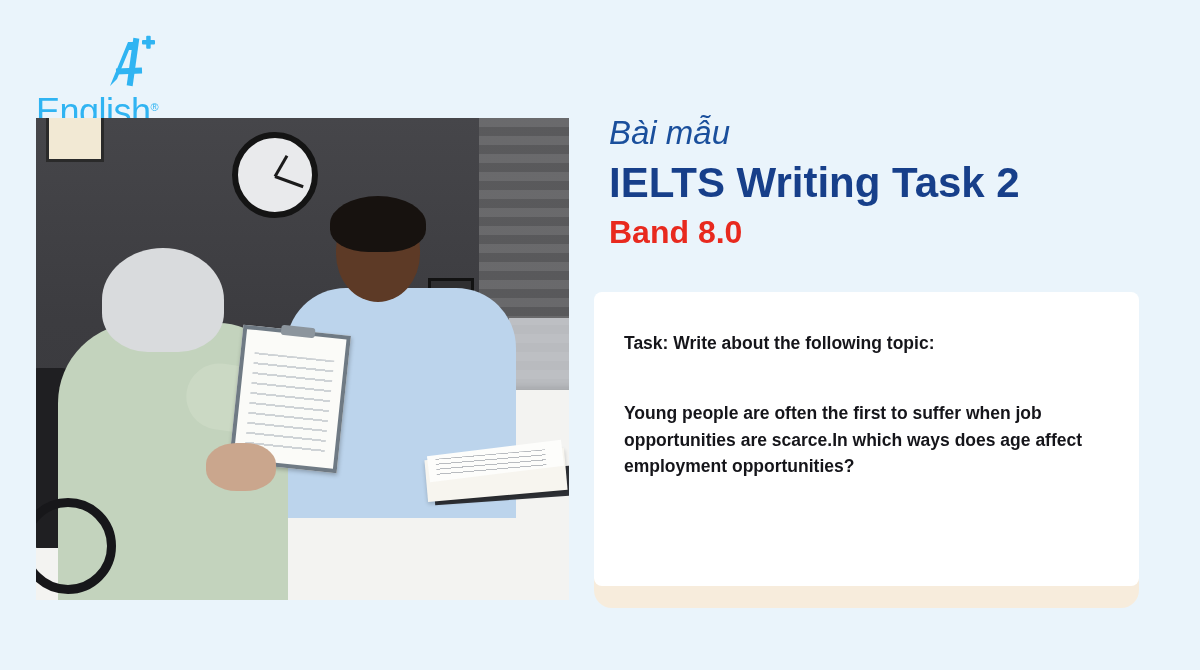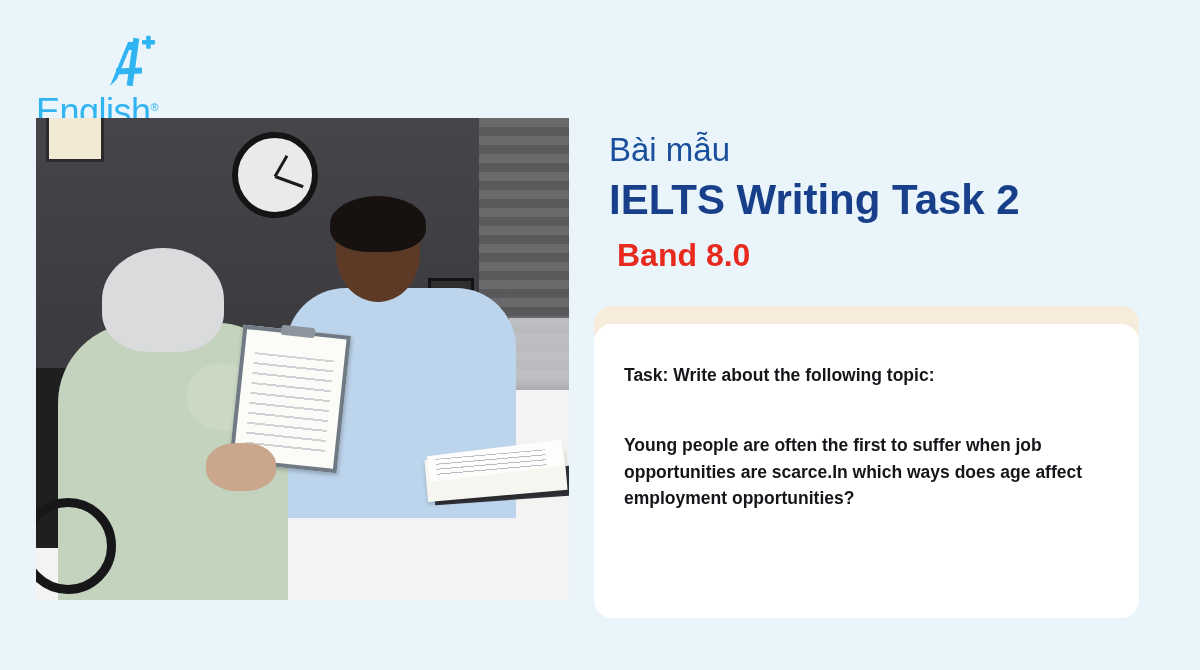--- a/index.html
+++ b/index.html
@@ -270,35 +270,36 @@
     position: absolute;
     left: 609px;
     top: 112px;
     width: 540px;
   }
   .title-sub {
     font-size: 33px;
     color: #1a4f9c;
     font-weight: 400;
     line-height: 1.25;
-    margin: 17px 0 4px 0;
+    margin: 0 0 4px 0;
+    font-style: italic;
   }
   .title-main {
     font-size: 42px;
     color: #173f8a;
     font-weight: 700;
     line-height: 1.25;
     margin: 0 0 2px 0;
   }
   .title-band {
     font-size: 32px;
     color: #e8291e;
     font-weight: 700;
     line-height: 1.25;
-    margin: 8px;
+    margin: 0;
   }
 
   
   .card-wrap {
     position: absolute;
     left: 594px;
     top: 292px;
     width: 545px;
     height: 316px;
   }
@@ -308,24 +309,23 @@
     width: 545px; height: 302px;
     background: #f7ecdc;
     border-radius: 18px;
   }
   .card {
     position: absolute;
     left: 0; top: 0;
     width: 545px;
     height: 294px;
     background: #ffffff;
-    border-radius: 18px;
+    border-radius: 8px;
     box-sizing: border-box;
     padding: 38px 30px 20px 30px;
-    margin-top: 32px;
   }
   .card p {
     margin: 0;
     font-size: 17.5px;
     font-weight: 700;
     color: #15151a;
     line-height: 1.5;
   }
   .card .task-line { margin-bottom: 44px; }
   .card .prompt { margin-bottom: 26px; }

